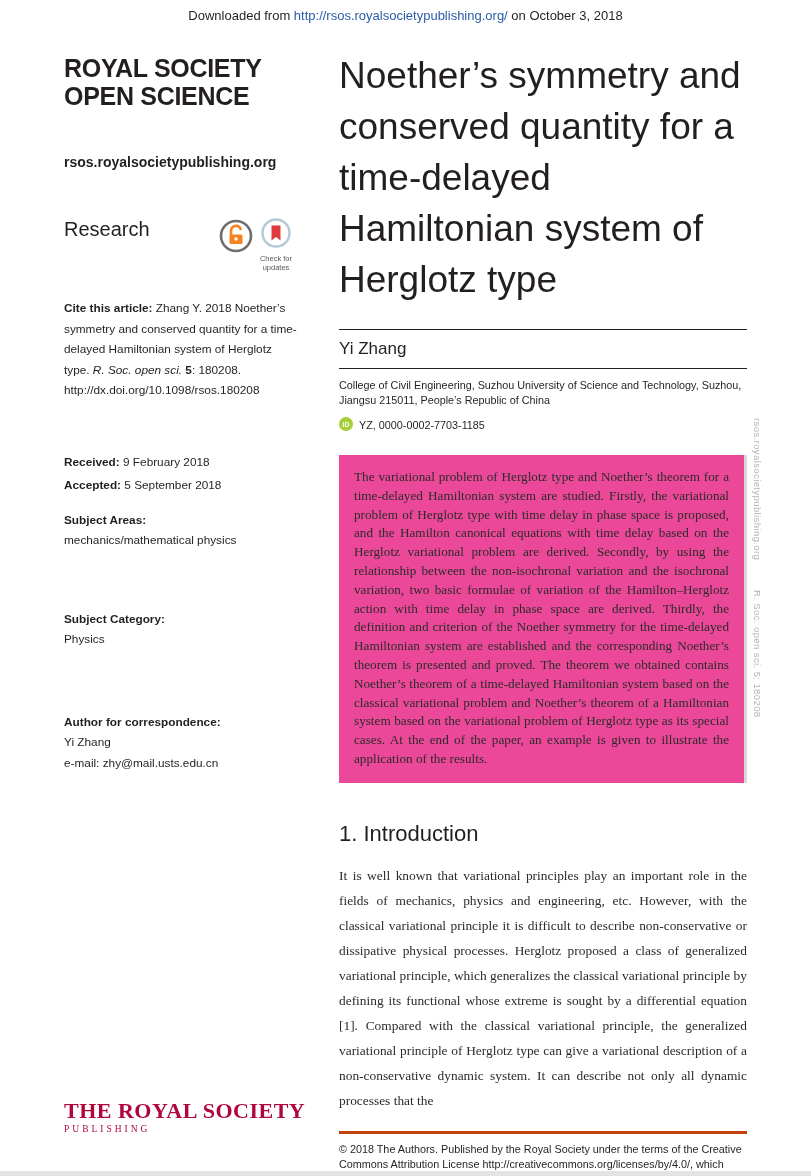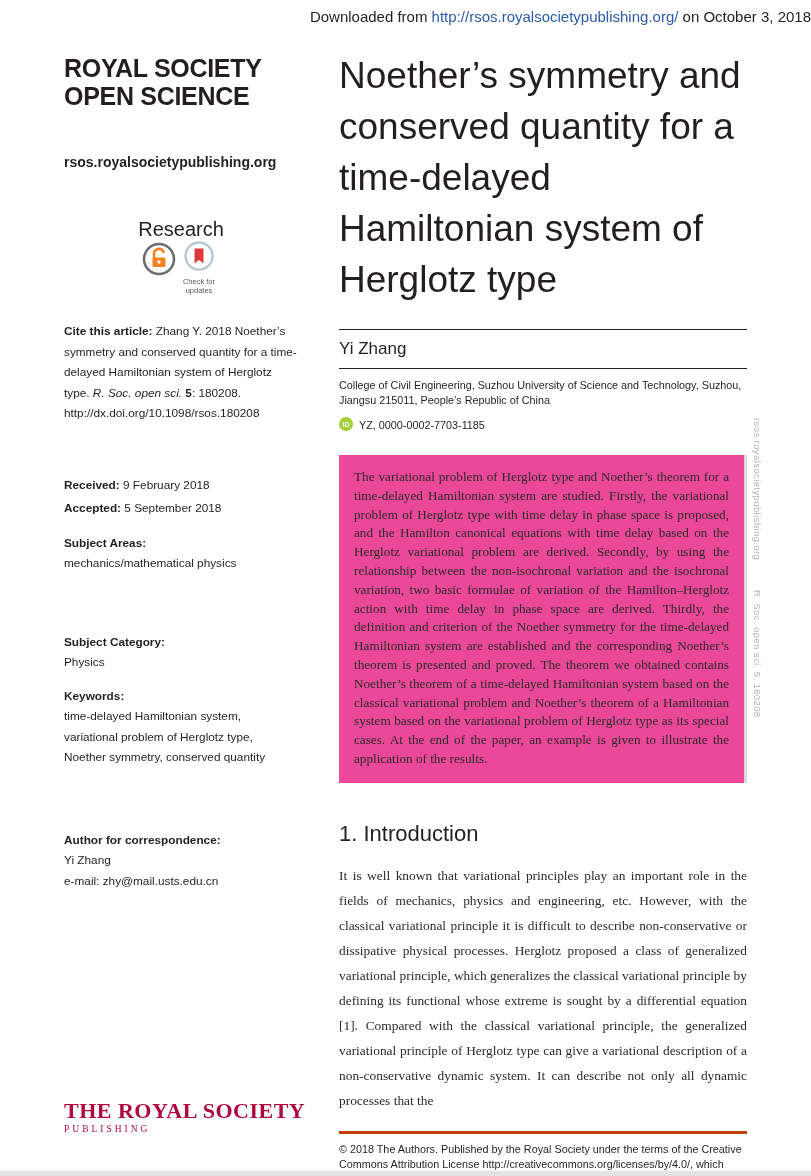--- a/index.html
+++ b/index.html
@@ -9,29 +9,29 @@
     width: 811px;
     height: 1176px;
     background: #ffffff;
     font-family: "Liberation Sans", sans-serif;
     color: #231f20;
     overflow: hidden;
   }
   
   .top-note {
     position: absolute; top: 8px; left: 0; width: 100%;
-    text-align: right; font-size: 15px; color: #231f20;
+    text-align: center; font-size: 13px; color: #231f20;
   }
   .top-note .link { color: #2a5ba8; cursor: pointer; }
 
   
   .left-col { position: absolute; left: 64px; top: 54px; width: 234px; }
   .brand { font-size: 25px; font-weight: bold; line-height: 28px; letter-spacing: -0.3px; margin: 0; }
   .site-url { font-weight: bold; font-size: 14px; margin-top: 44px; }
-  .research-row { display: flex; align-items: center; margin-top: 48px; flex-direction: column; }
+  .research-row { display: flex; margin-top: 48px; }
   .research-label { font-size: 20px; flex: 1; }
   .icons { display: flex; align-items: flex-start; gap: 0; }
   .crossmark { display: flex; flex-direction: column; align-items: center; width: 44px; cursor: pointer; }
   .crossmark-caption { font-size: 7.5px; color: #58595b; line-height: 9px; text-align: center; margin-top: 2px; }
   .cite { font-size: 11.8px; line-height: 20.5px; margin-top: 26px; }
   .cite .lbl { font-weight: bold; }
   .cite .jrnl { font-style: italic; }
   .cite .vol { font-weight: bold; }
   .dates { font-size: 11.8px; line-height: 23px; margin-top: 50px; }
   .dates .lbl { font-weight: bold; }
@@ -130,24 +130,20 @@
     <div class="meta m-sa">
       <span class="lbl">Subject Areas:</span>
       <span>mechanics/mathematical physics</span>
     </div>
 
     <div class="meta m-sc">
       <span class="lbl">Subject Category:</span>
       <span>Physics</span>
     </div>
 
-    <div class="meta m-kw">
-      <span class="lbl">Keywords:</span>
-      <span>time-delayed Hamiltonian system, variational problem of Herglotz type, Noether symmetry, conserved quantity</span>
-    </div>
 
     <div class="meta m-corr">
       <span class="lbl">Author for correspondence:</span>
       <span>Yi Zhang</span><br>
       <span>e-mail: </span><span>zhy@mail.usts.edu.cn</span>
     </div>
   </aside>
 
   <main class="right-col">
     <h2 class="article-title">Noether’s symmetry and conserved quantity for a time-delayed Hamiltonian system of Herglotz type</h2>

